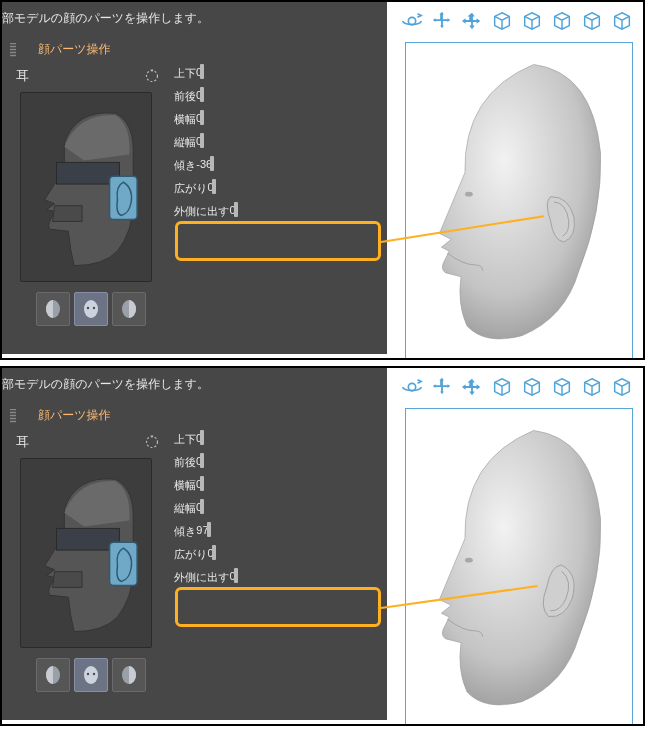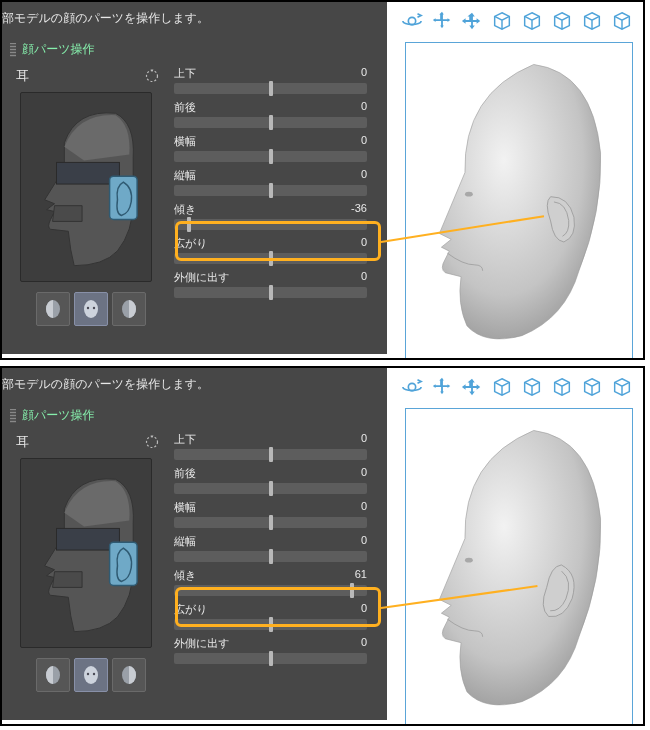--- a/index.html
+++ b/index.html
@@ -26,24 +26,24 @@
     background: #474747;
   }
   .description {
     padding: 8px 6px 10px 0;
     font-size: 12px;
     color: #e8e8e8;
   }
   .section-bar {
     display: flex;
     align-items: center;
-    gap: 6px;
+    gap: 22px;
     padding: 4px 0 4px 8px;
     font-size: 12px;
-    color: #86efac;
+    color: #fdba74;
   }
   .grip {
     width: 6px; height: 14px;
     background: repeating-linear-gradient(to bottom,#888 0 1px,#555 1px 3px);
   }
   .body-row {
     display: flex;
     padding: 4px 12px 0 14px;
     gap: 8px;
   }
@@ -78,21 +78,21 @@
   .selector-btn {
     width: 34px; height: 34px;
     background: #565656;
     border: 1px solid #6a6a6a;
     border-radius: 2px;
     display: flex; align-items: center; justify-content: center;
   }
   .selector-btn.active { background: #6c7384; border-color:#8890a8; }
   .slider-row {
     display: flex;
-    flex-direction: column;
+    flex-direction: row;
     margin-bottom: 6px;
     padding-right: 8px;
   }
   .slider-top {
     display: flex;
     justify-content: space-between;
     font-size: 11px;
     color: #e8e8e8;
     margin-bottom: 2px;
   }
@@ -407,21 +407,21 @@
               <span>縦幅</span>
               <span>0</span>
             </div>
             <div class="slider-track">
               <div class="slider-thumb" style="left: calc(50% - 2px);"></div>
             </div>
           </div>
           <div class="slider-row">
             <div class="slider-top">
               <span>傾き</span>
-              <span>61</span>
+              <span>97</span>
             </div>
             <div class="slider-track">
               <div class="slider-thumb" style="left: calc(92% - 2px);"></div>
             </div>
           </div>
           <div class="slider-row">
             <div class="slider-top">
               <span>広がり</span>
               <span>0</span>
             </div>

